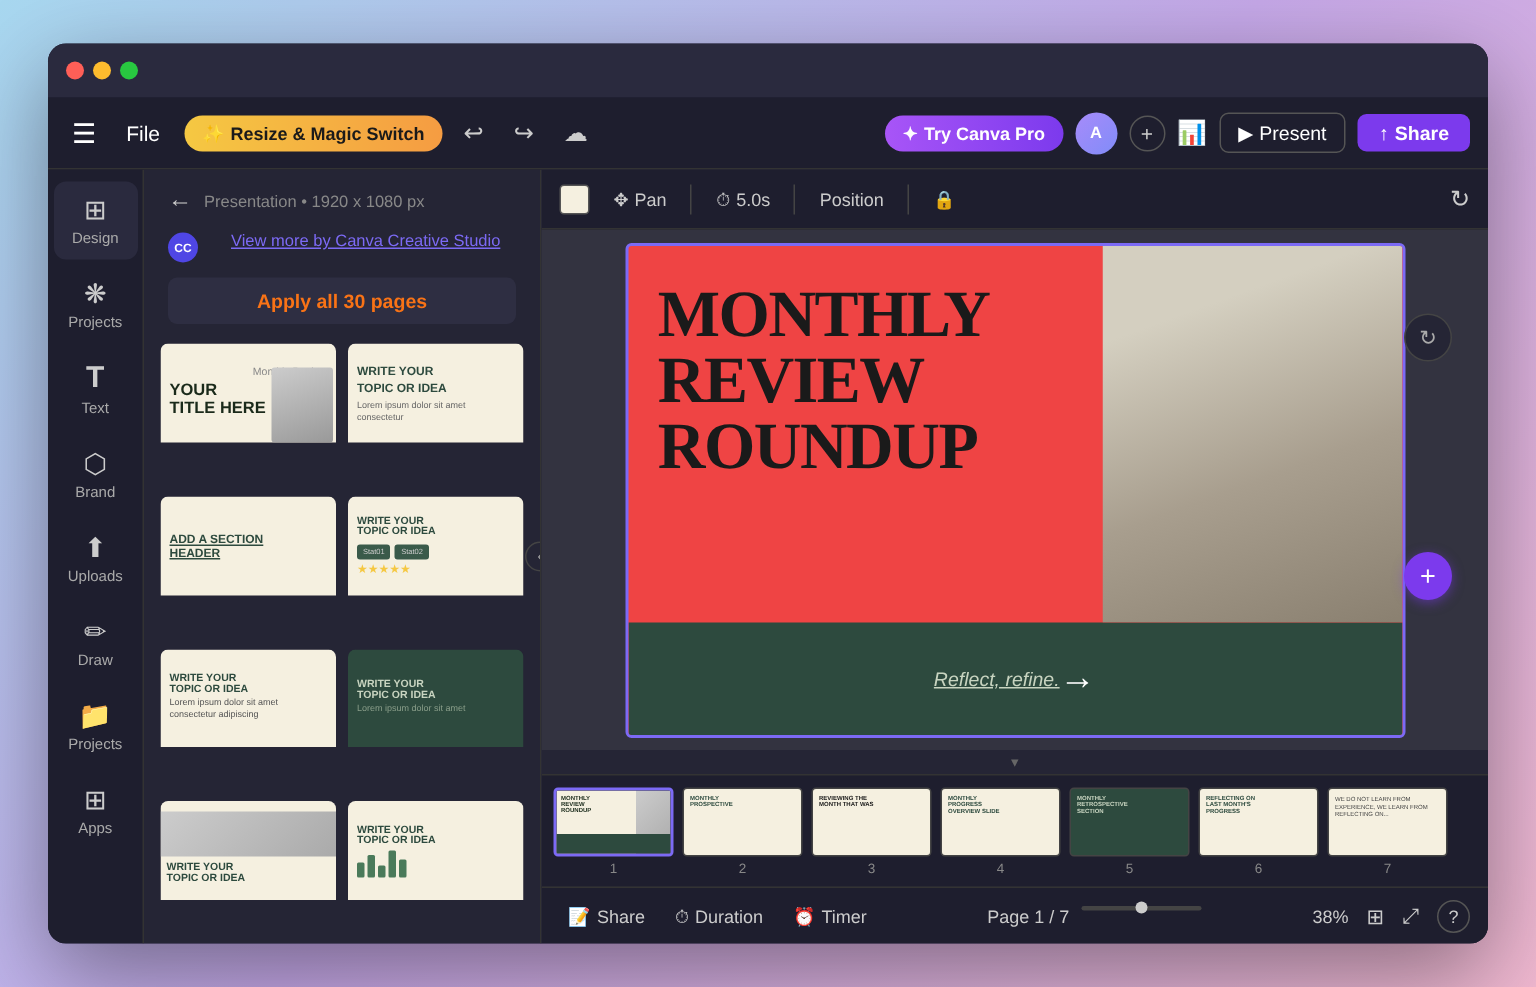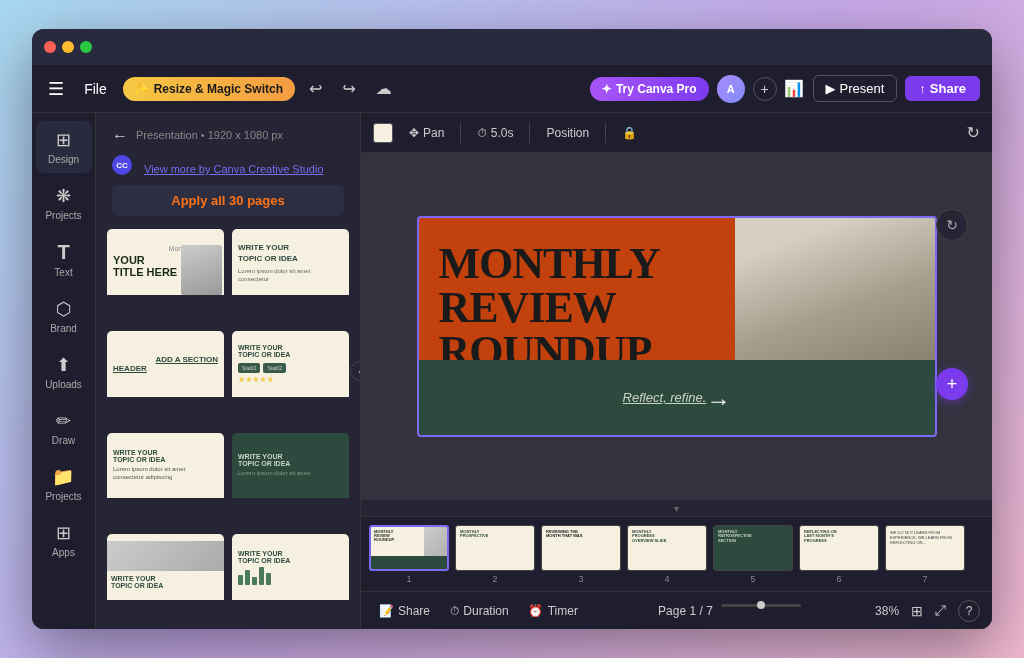--- a/index.html
+++ b/index.html
@@ -232,22 +232,22 @@
       border: none;
       color: #ccc;
       cursor: pointer;
       font-size: 16px;
     }
     .panel-info { flex: 1; }
     .panel-title { font-size: 13px; font-weight: 700; color: #fff; line-height: 1.3; }
     .panel-subtitle { font-size: 11px; color: #888; margin-top: 2px; }
     .panel-author {
       display: flex;
-      align-items: flex-end;
-      gap: 12px;
+      align-items: flex-start;
+      gap: 22px;
       padding: 0 16px 10px;
     }
     .author-badge {
       width: 20px;
       height: 20px;
       border-radius: 50%;
       background: #4f46e5;
       display: flex;
       align-items: center;
       justify-content: center;
@@ -395,23 +395,23 @@
     .canvas-viewport {
       flex: 1;
       overflow: hidden;
       display: flex;
       align-items: center;
       justify-content: center;
       padding: 16px;
       position: relative;
     }
     .slide-frame {
-      background: #c2410c;
+      background: #ef4444;
       width: 520px;
-      height: 221px;
+      height: 330px;
       border-radius: 4px;
       overflow: hidden;
       border: 2px solid #7c6af5;
       position: relative;
       display: flex;
       flex-direction: column;
     }
     
     .slide-top {
       display: flex;
@@ -724,21 +724,21 @@
         <div class="template-card">
           <div class="tc-preview tc-cream">
             <div class="tc-sub-text" style="font-size:8px;font-weight:700;color:#2d4a3e;text-transform:uppercase;">WRITE YOUR</div>
             <div class="tc-sub-text" style="font-size:8px;font-weight:700;color:#2d4a3e;text-transform:uppercase;">TOPIC OR IDEA</div>
             <div style="font-size:6px;color:#666;margin-top:4px;line-height:1.4;">Lorem ipsum dolor sit amet consectetur</div>
           </div>
         </div>
 
         <div class="template-card">
           <div class="tc-preview tc-cream">
-            <div class="tc-header-text" style="color:#2d4a3e;font-size:8px;text-align:right;">ADD A SECTION</div>
+            <div class="tc-header-text" style="color:#2d4a3e;font-size:8px;">ADD A SECTION</div>
             <div class="tc-header-text" style="color:#2d4a3e;font-size:8px;">HEADER</div>
           </div>
         </div>
 
         <div class="template-card">
           <div class="tc-preview tc-cream">
             <div style="font-size:7px;font-weight:700;color:#2d4a3e;text-transform:uppercase;margin-bottom:3px;">WRITE YOUR<br>TOPIC OR IDEA</div>
             <div style="display:flex;gap:3px;margin-top:2px;">
               <div style="background:#3a5a4a;border-radius:2px;padding:2px 4px;font-size:5px;color:#ccc;">Stat01</div>
               <div style="background:#3a5a4a;border-radius:2px;padding:2px 4px;font-size:5px;color:#ccc;">Stat02</div>

